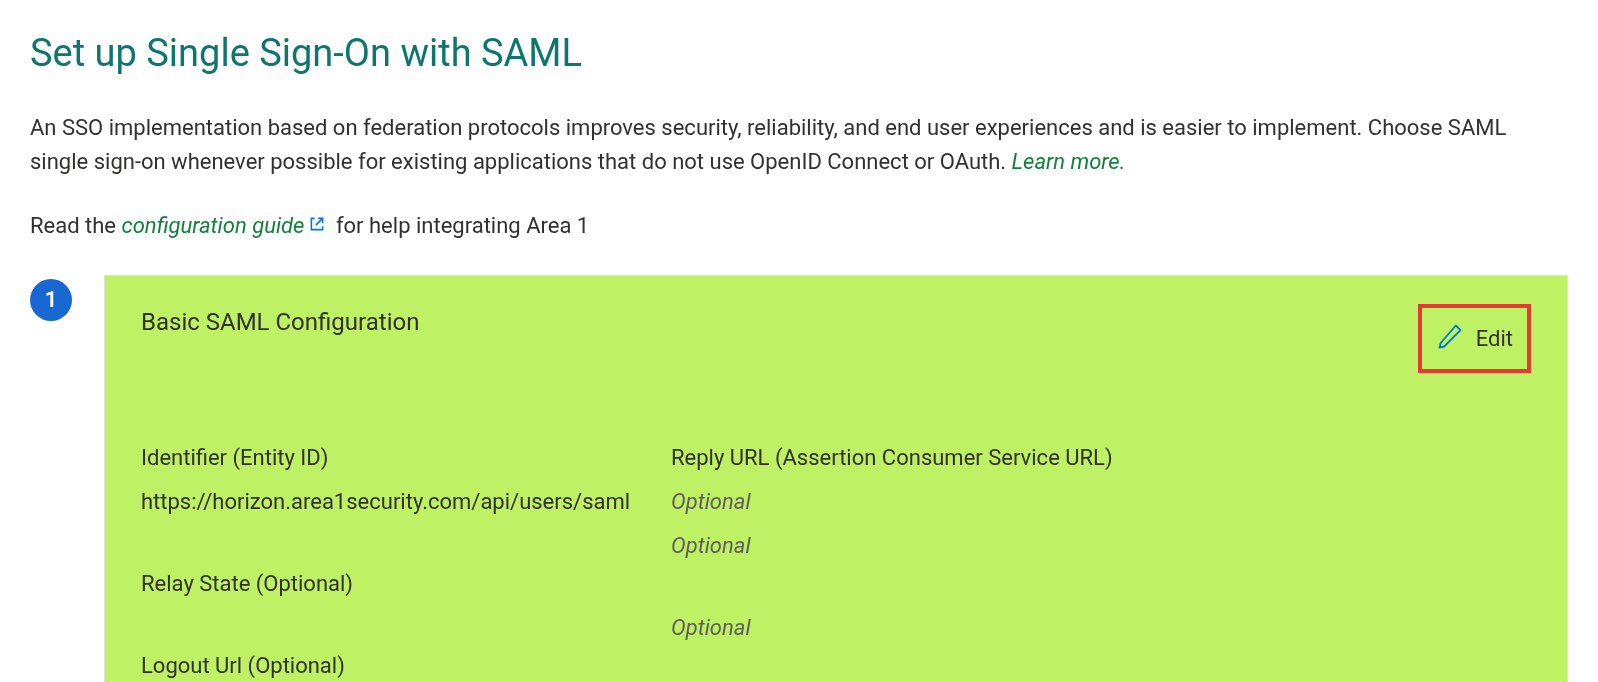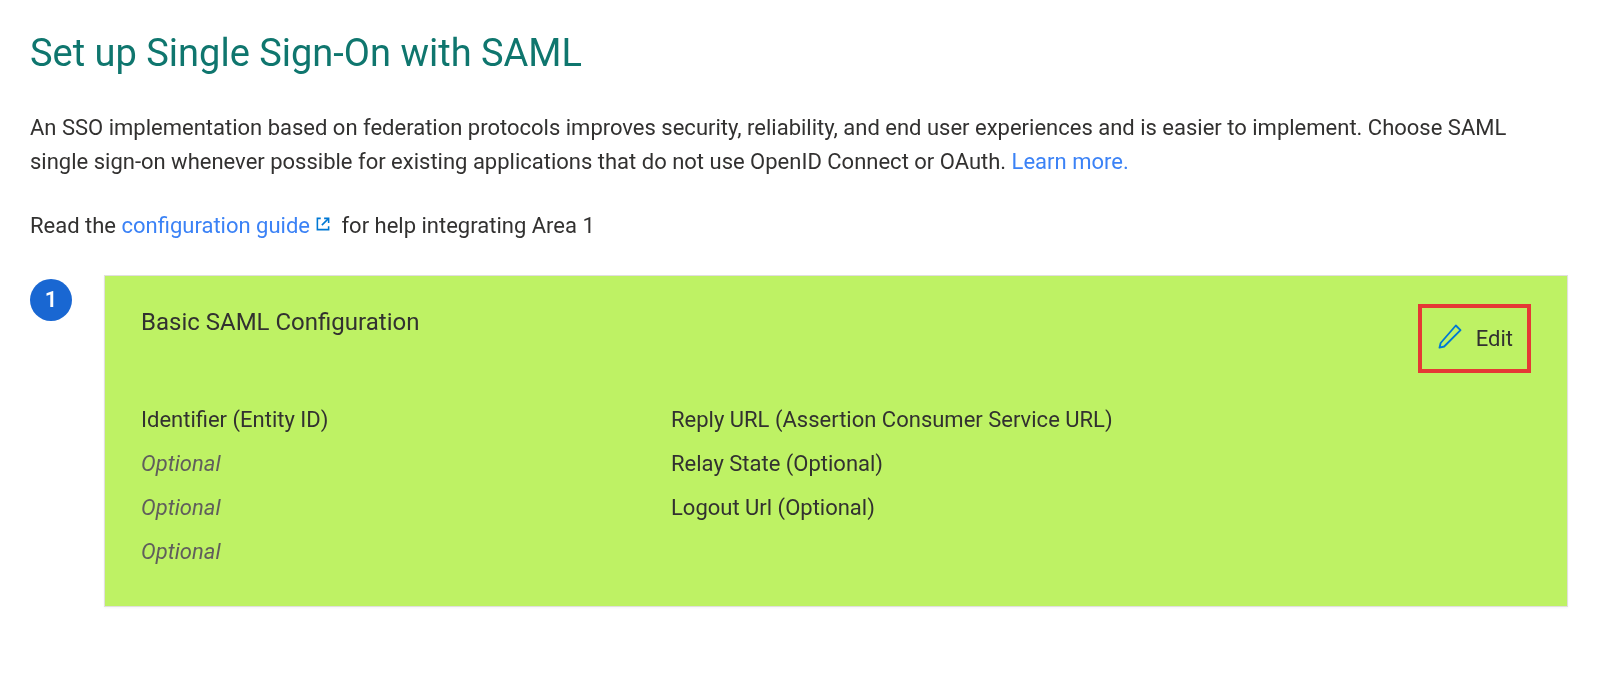--- a/index.html
+++ b/index.html
@@ -21,23 +21,24 @@
       color: #0f766e;
       margin-bottom: 28px;
     }
     .description {
       font-size: 22px;
       color: #323130;
       margin-bottom: 30px;
       max-width: 1520px;
     }
     .link {
-      color: #3b82f6;
+      color: #15803d;
       text-decoration: none;
       cursor: pointer;
+      font-style: italic;
     }
     .guide-line {
       font-size: 22px;
       color: #323130;
       margin-bottom: 32px;
     }
     .ext-icon {
       display: inline-block;
       vertical-align: baseline;
       margin-left: 4px;
@@ -97,20 +98,21 @@
       color: #0078D4;
     }
     .config-grid {
       display: grid;
       grid-template-columns: 530px 1fr;
       row-gap: 10px;
       font-size: 22px;
     }
     .config-label {
       color: #323130;
+      margin-top: 38px;
     }
     .config-value {
       color: #323130;
     }
     .config-value.optional {
       font-style: italic;
       color: #605e5c;
     }
   </style>
 </head>
@@ -143,20 +145,21 @@
           </svg>
         </span>
         <span>Edit</span>
       </button>
     </div>
 
     <div class="config-grid">
       <div class="config-label">Identifier (Entity ID)</div>
 
       <div class="config-label">Reply URL (Assertion Consumer Service URL)</div>
+      <div class="config-value">https://horizon.area1security.com/api/users/saml</div>
 
       <div class="config-value optional">Optional</div>
 
       <div class="config-label">Relay State (Optional)</div>
       <div class="config-value optional">Optional</div>
 
       <div class="config-label">Logout Url (Optional)</div>
       <div class="config-value optional">Optional</div>
     </div>
   </div>

